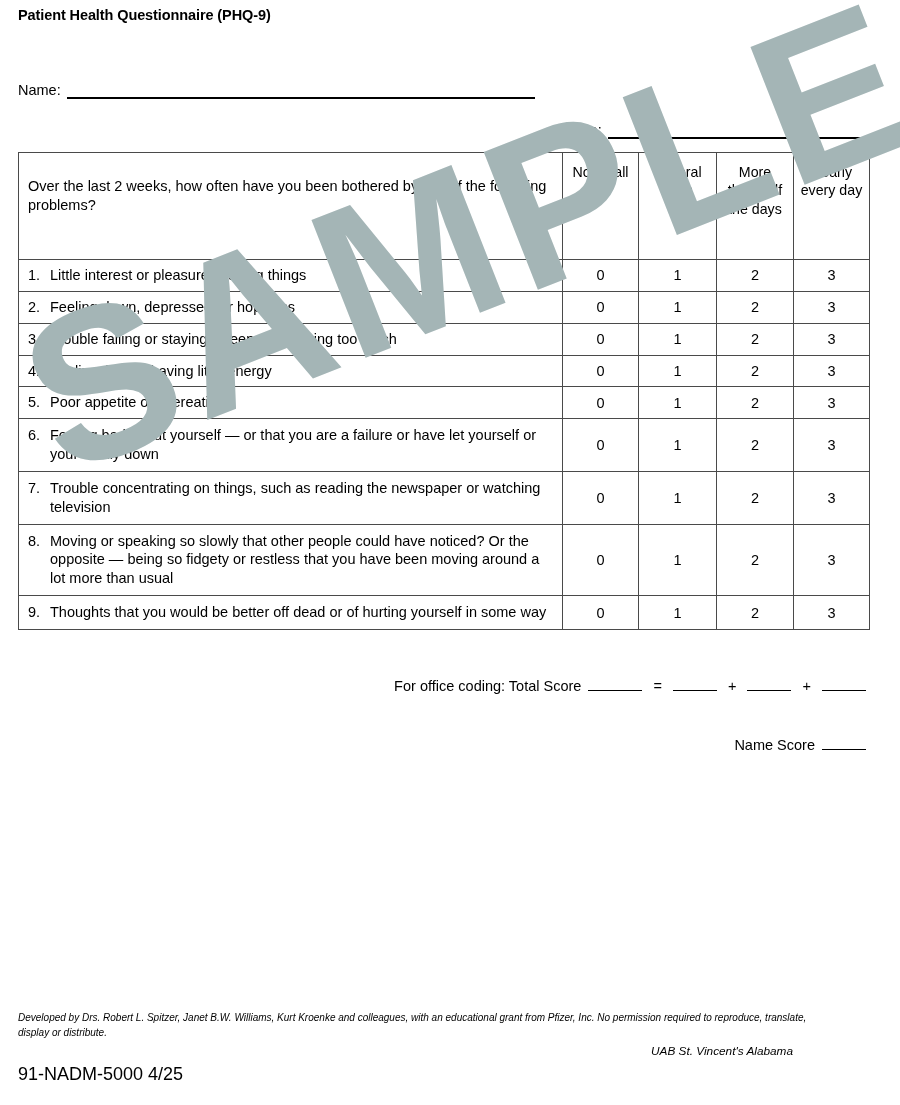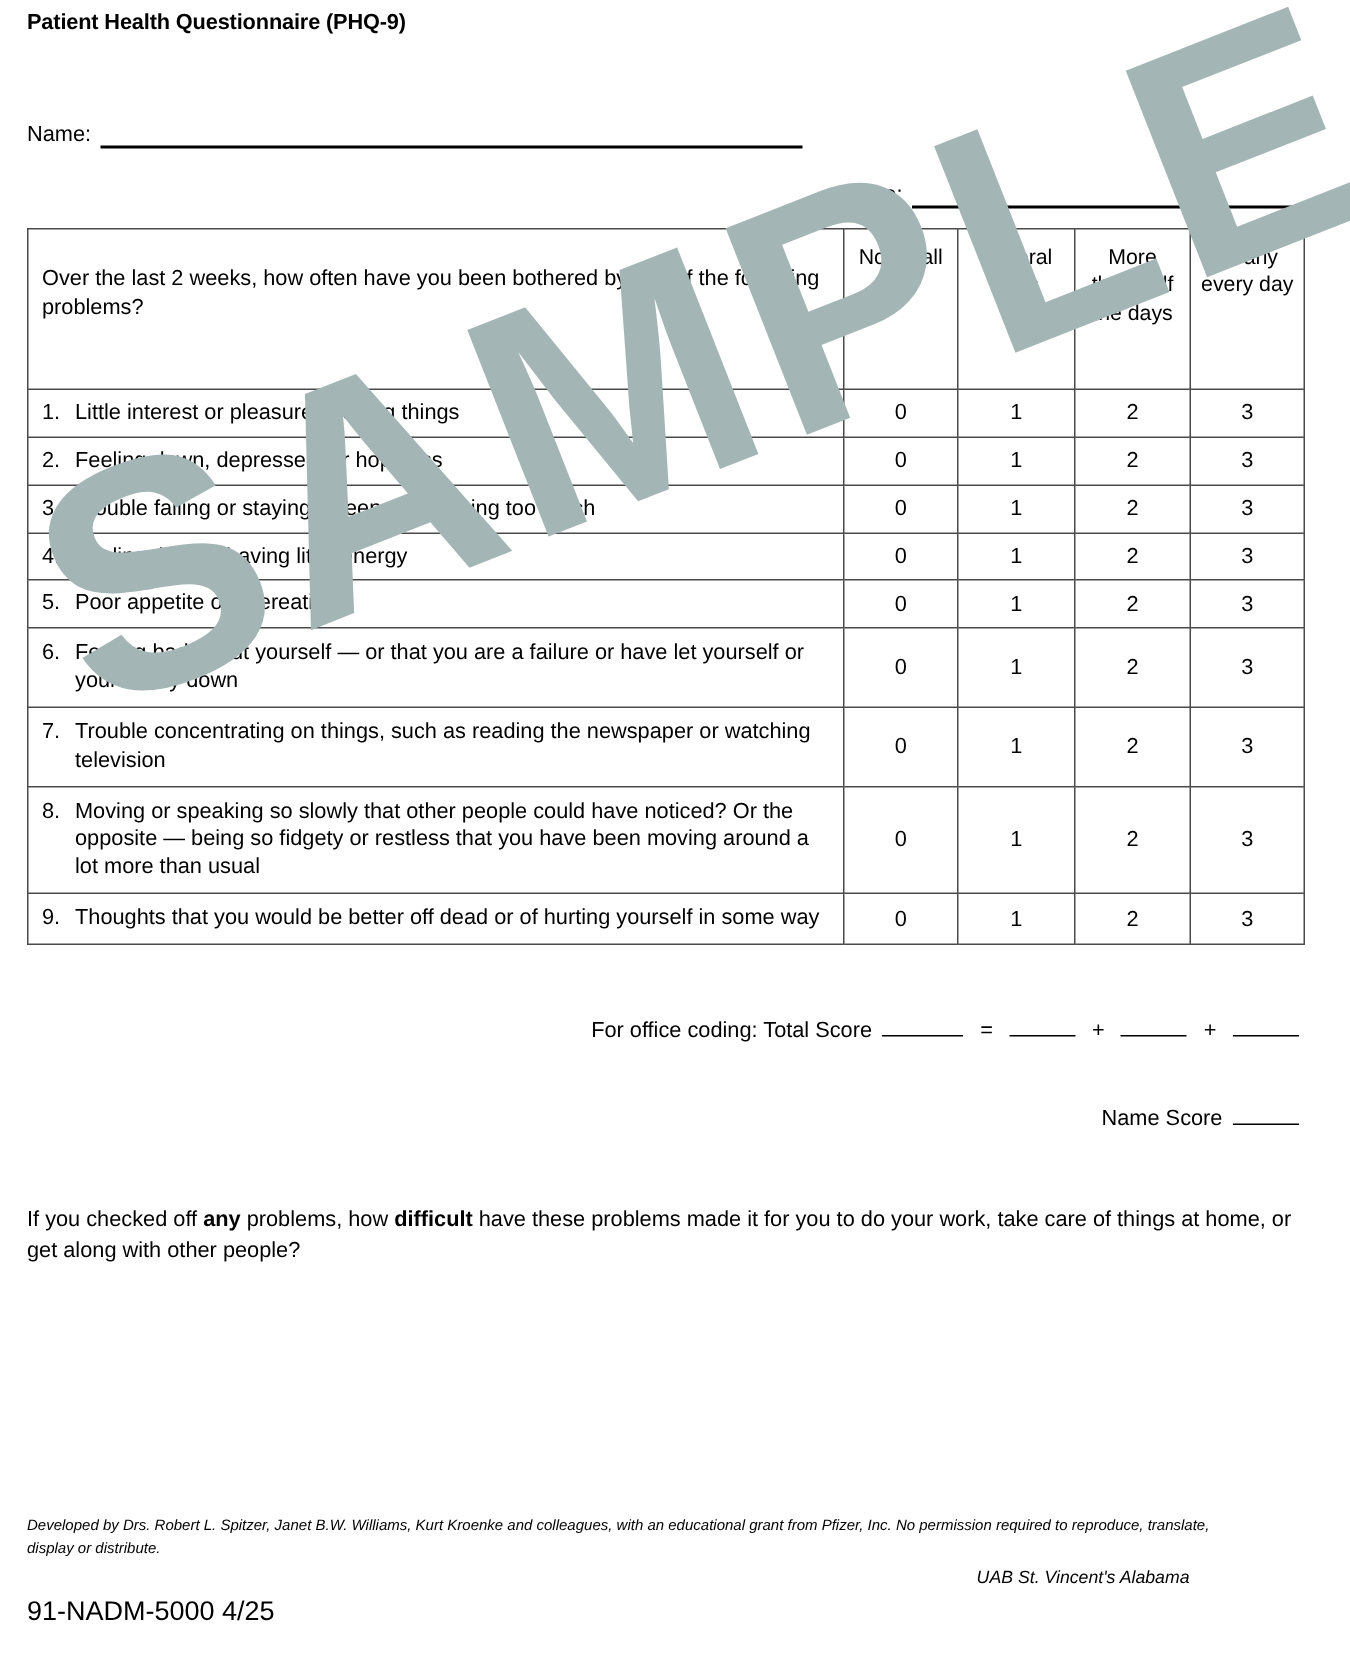--- a/index.html
+++ b/index.html
@@ -397,23 +397,20 @@
     <span class="blank w-short"></span>
     <span class="op">+</span>
     <span class="blank w-short"></span>
   </div>
 
   <div class="totalline">
     <span>Name Score</span>
     <span class="blank w-short"></span>
   </div>
 
-  <div class="difficulty">
-    <span>If you checked off </span><b>any</b><span> problems, how </span><b>difficult</b><span> have these problems made it for you to do your work, take care of things at home, or get along with other people?</span>
-  </div>
 
 
   <div class="credit">Developed by Drs. Robert L. Spitzer, Janet B.W. Williams, Kurt Kroenke and colleagues, with an educational grant from Pfizer, Inc. No permission required to reproduce, translate, display or distribute.</div>
   <div class="docid">91-NADM-5000  4/25</div>
   <div class="org">UAB St. Vincent's Alabama</div>
 
   <div class="watermark">
     <div class="watermark-text">SAMPLE</div>
   </div>
 

